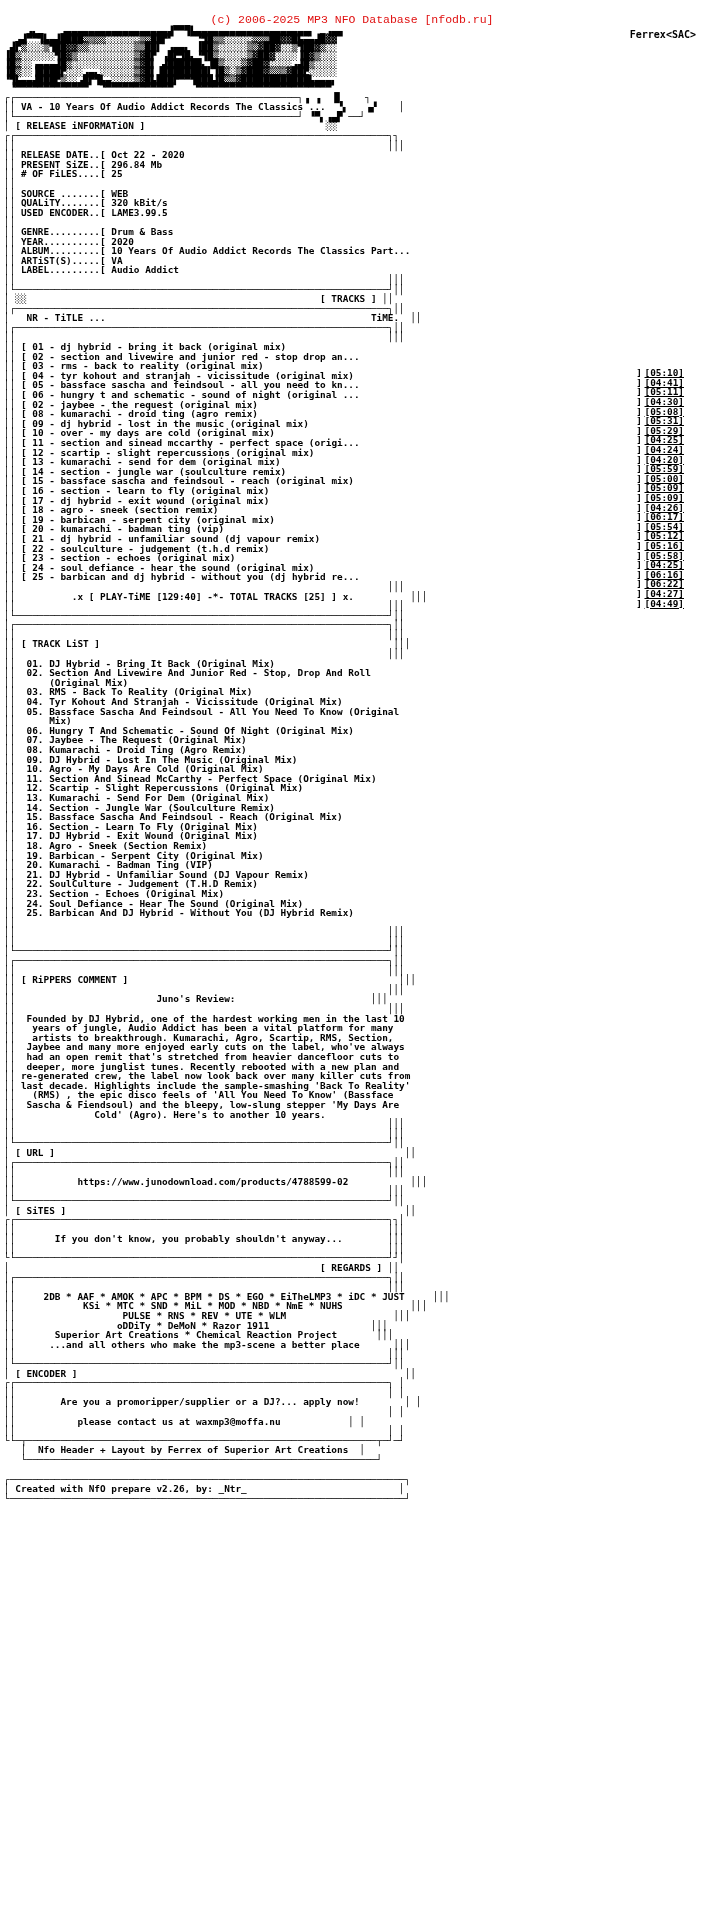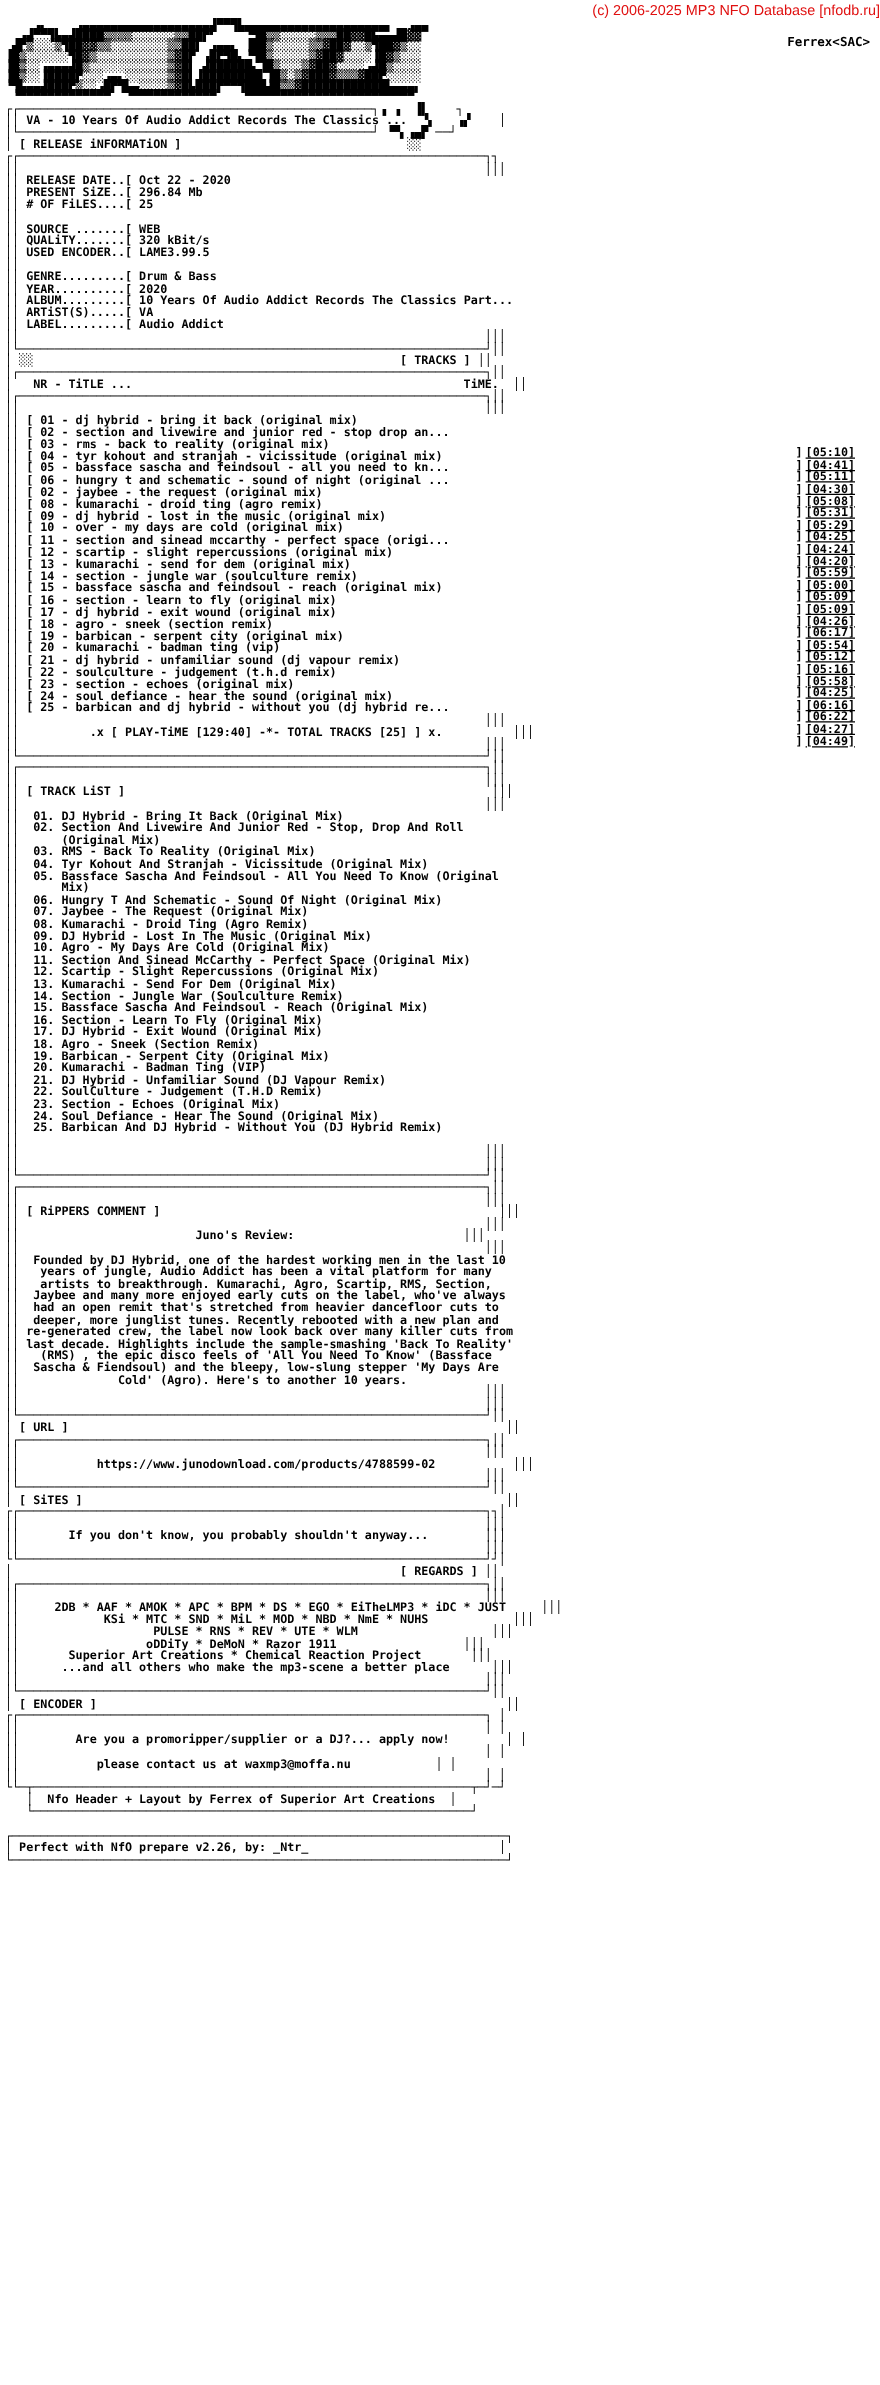--- a/index.html
+++ b/index.html
@@ -15,26 +15,26 @@
     -webkit-font-smoothing: none;
   }
   .page {
     position: relative;
     width: 704px;
     min-height: 1908px;
     overflow: hidden;
   }
   .copyline {
     color: #e01010;
-    font-family: Liberation Sans, sans-serif;
+    font-family: Liberation Mono, monospace;
     font-size: 11.5px;
     line-height: 15px;
-    text-align: right;
+    text-align: center;
     letter-spacing: 0px;
-    padding-top: 2px;
+    padding-top: 12px;
     white-space: pre;
   }
   pre.nfo {
     margin: 0;
     padding: 0 0 0 4px;
     font-family: "DejaVu Sans Mono", "Liberation Mono", monospace;
     font-size: 9.4px;
     line-height: 9.6px;
     letter-spacing: 0px;
     white-space: pre;
@@ -252,16 +252,16 @@
 ││                                                                  │ │
 ││        <span>Are you a promoripper/supplier or a DJ?... apply now!</span>        │ │
 ││                                                                  │ │
 ││           <span>please contact us at waxmp3@moffa.nu</span>            │ │
 ││                                                                  │ │
 └└─┬──────────────────────────────────────────────────────────────┬─┘─┘
    │  <span>Nfo Header + Layout by Ferrex of Superior Art Creations</span>  │
    └──────────────────────────────────────────────────────────────┘</pre>
 
   <pre class="nfo" style="margin-top:10px;">┌──────────────────────────────────────────────────────────────────────┐
-│ <span>Perfect with NfO prepare v2.26, by: _Ntr_</span>                           │
+│ <span>Created with NfO prepare v2.26, by: _Ntr_</span>                           │
 └──────────────────────────────────────────────────────────────────────┘</pre>
 
 </div>
 
 </body></html>

